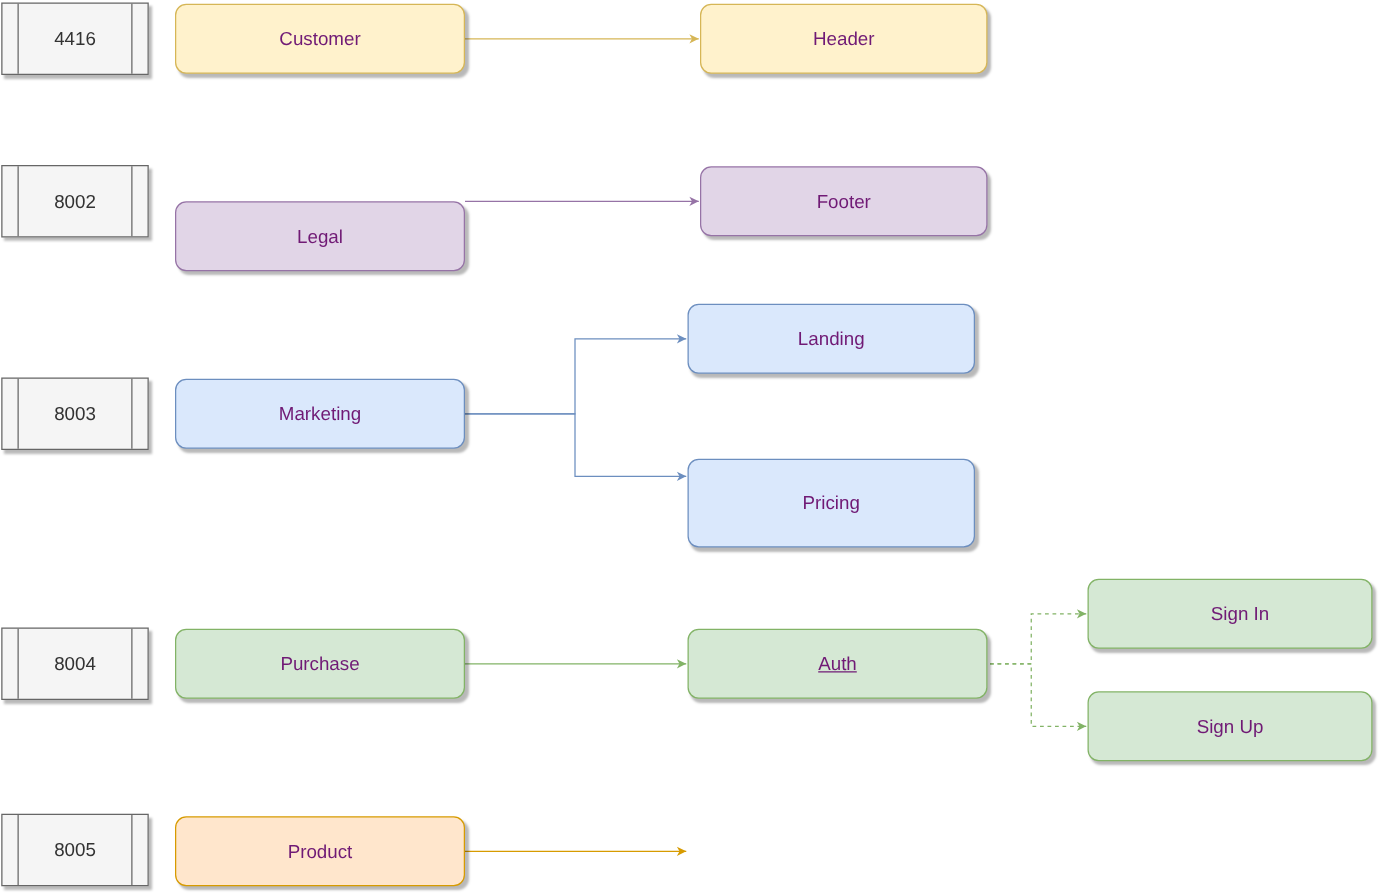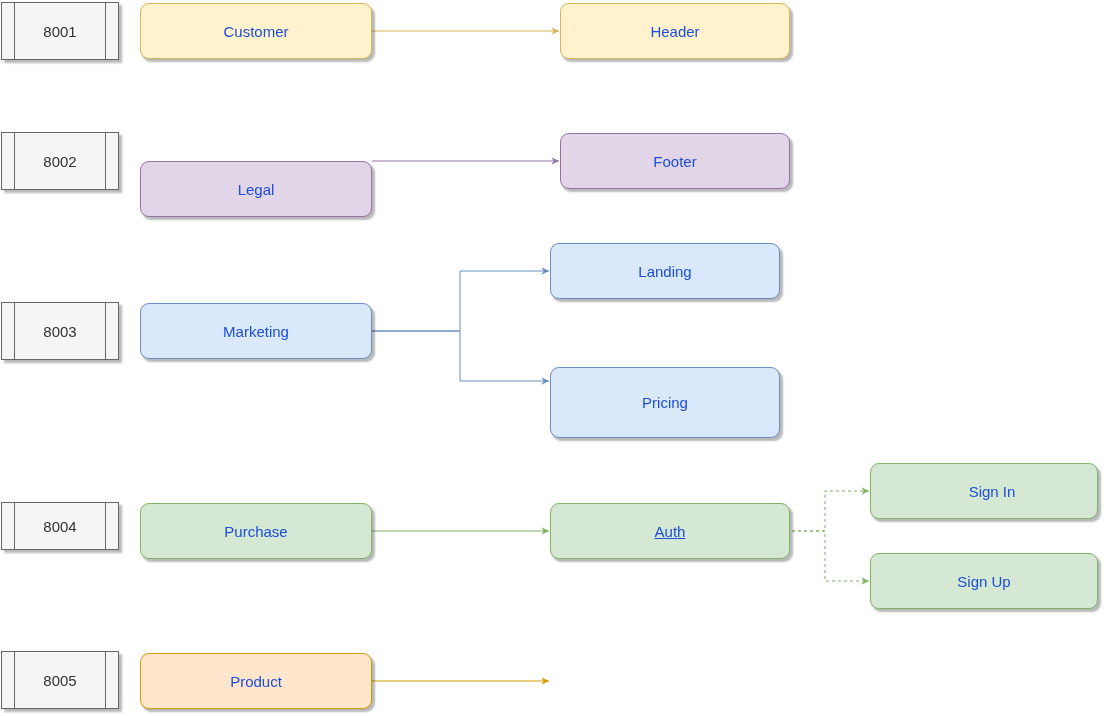--- a/index.html
+++ b/index.html
@@ -23,21 +23,21 @@
     pointer-events: none;
   }
   #edges-svg path { pointer-events: stroke; }
   .node {
     position: absolute;
     box-sizing: border-box;
     display: flex;
     align-items: center;
     justify-content: center;
     font-size: 15px;
-    color: #1d4ed8;
+    color: #701a75;
     box-shadow: 2.5px 3px 2px rgba(0,0,0,0.28);
     background: #ffffff;
     border: 1px solid #000000;
     cursor: default;
     white-space: nowrap;
   }
   .node.rounded {
     border-radius: 9px;
   }
   .node.process {
@@ -91,33 +91,33 @@
         <path d="M 372 531 L 549 531" fill="none" stroke="#82b366" stroke-width="1" marker-end="url(#arrow-green)"></path>
         <path d="M 780 531 L 825 531 L 825 491 L 869 491" fill="none" stroke="#82b366" stroke-width="1" stroke-dasharray="3 3" marker-end="url(#arrow-green)"></path>
         <path d="M 780 531 L 825 531 L 825 581 L 869 581" fill="none" stroke="#82b366" stroke-width="1" stroke-dasharray="3 3" marker-end="url(#arrow-green)"></path>
         <path d="M 372 681 L 549 681" fill="none" stroke="#d79b00" stroke-width="1" marker-end="url(#arrow-orange)"></path>
       </g>
   </svg>
 
 <div class="node process" style="left: 1px; top: 2px; width: 118px; height: 58px; background: rgb(245, 245, 245); border-color: rgb(102, 102, 102);">
       <span class="proc-line left"></span>
       <span class="proc-line right"></span>
-      <span class="node-label">8001</span>
+      <span class="node-label">4416</span>
     </div>
     <div class="node process" style="left: 1px; top: 132px; width: 118px; height: 58px; background: rgb(245, 245, 245); border-color: rgb(102, 102, 102);">
       <span class="proc-line left"></span>
       <span class="proc-line right"></span>
       <span class="node-label">8002</span>
     </div>
     <div class="node process" style="left: 1px; top: 302px; width: 118px; height: 58px; background: rgb(245, 245, 245); border-color: rgb(102, 102, 102);">
       <span class="proc-line left"></span>
       <span class="proc-line right"></span>
       <span class="node-label">8003</span>
     </div>
-    <div class="node process" style="left: 1px; top: 502px; width: 118px; height: 48px; background: rgb(245, 245, 245); border-color: rgb(102, 102, 102);">
+    <div class="node process" style="left: 1px; top: 502px; width: 118px; height: 58px; background: rgb(245, 245, 245); border-color: rgb(102, 102, 102);">
       <span class="proc-line left"></span>
       <span class="proc-line right"></span>
       <span class="node-label">8004</span>
     </div>
     <div class="node process" style="left: 1px; top: 651px; width: 118px; height: 58px; background: rgb(245, 245, 245); border-color: rgb(102, 102, 102);">
       <span class="proc-line left"></span>
       <span class="proc-line right"></span>
       <span class="node-label">8005</span>
     </div>
     <div class="node rounded" style="left: 140px; top: 3px; width: 232px; height: 56px; background: rgb(255, 242, 204); border-color: rgb(214, 182, 86);">

